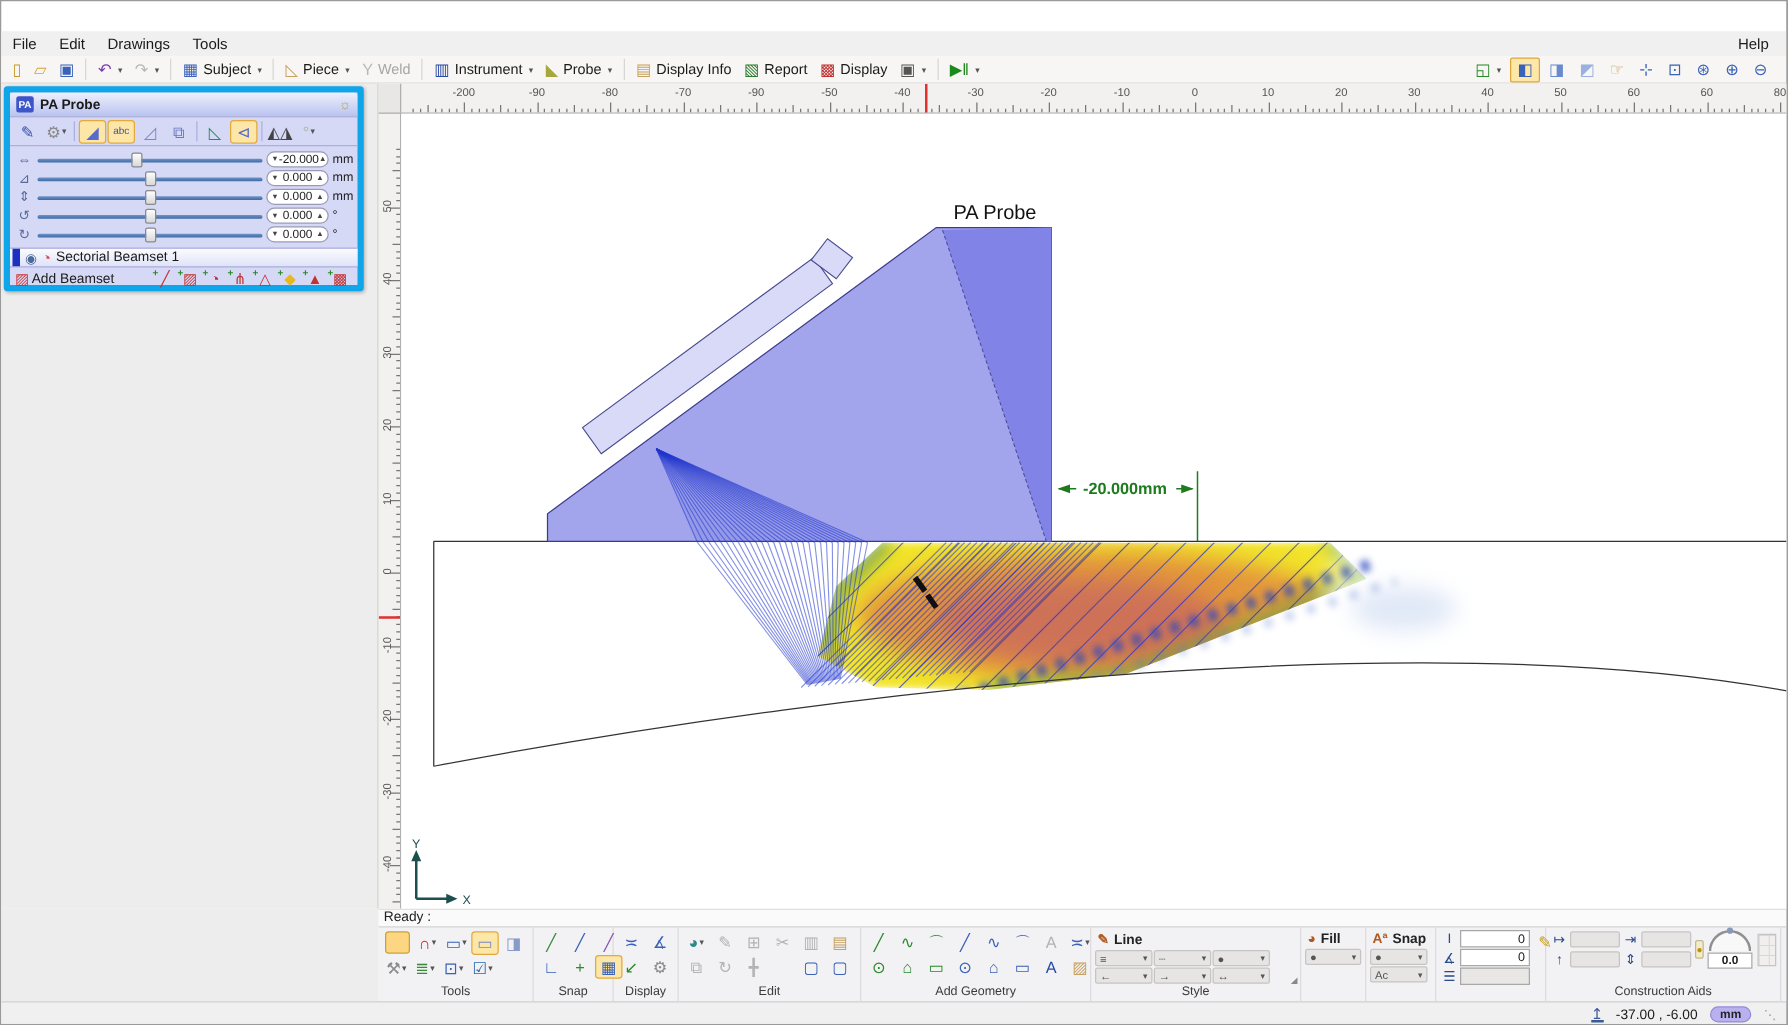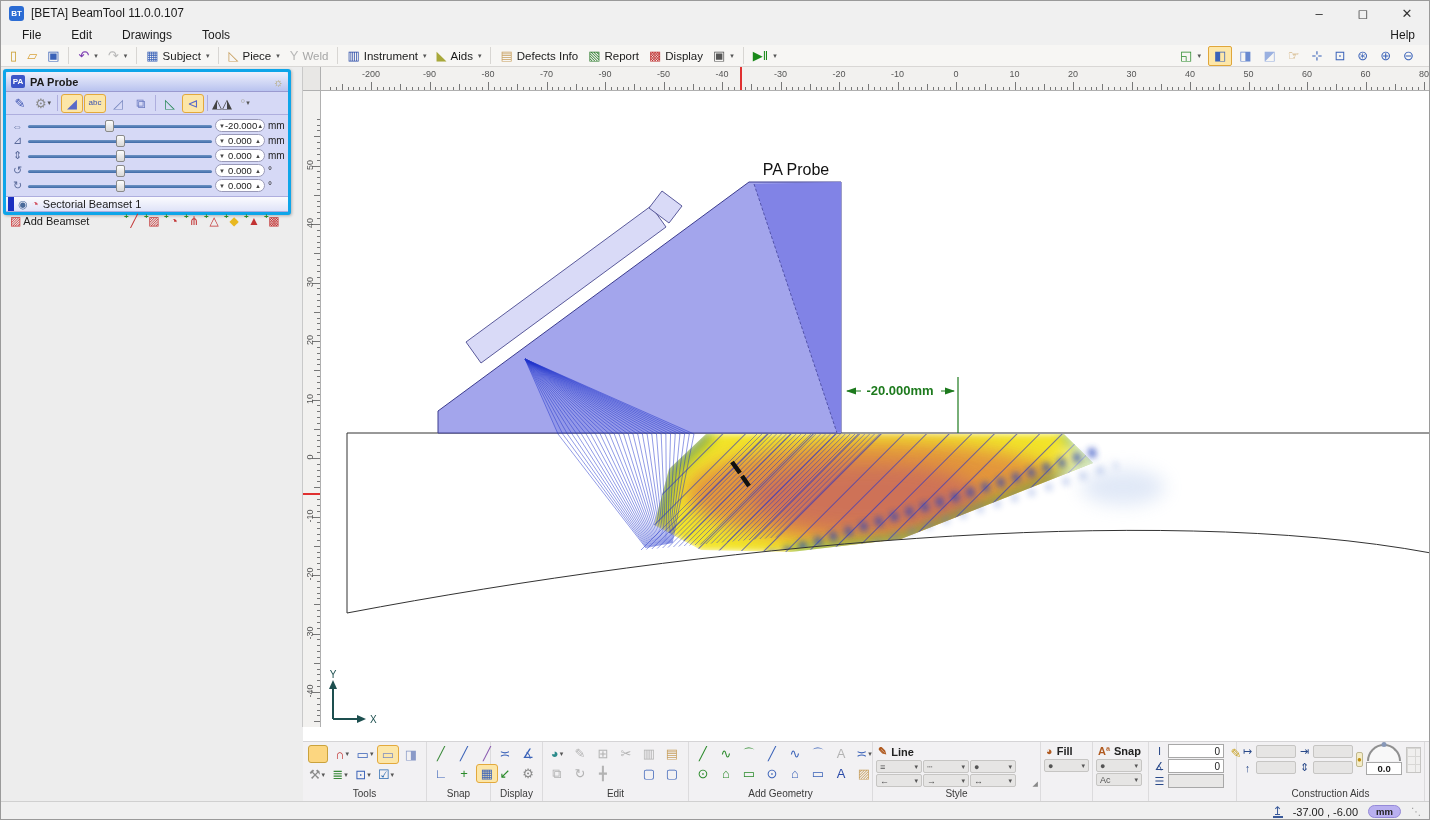--- a/index.html
+++ b/index.html
@@ -4,35 +4,35 @@
 <style>
   html,body{margin:0;padding:0;background:#555;}
   *{box-sizing:border-box;}
   .app{position:relative;width:1430px;height:820px;background:#fff;font-family:"Liberation Sans",sans-serif;color:#1a1a1a;overflow:hidden;border:1px solid #9a9a9a;}
   
   .titlebar{position:absolute;left:0;top:0;width:100%;height:24px;background:#f0f0f0;display:flex;align-items:center;font-size:12px;}
   .bt-logo{width:15px;height:15px;margin:0 7px 0 8px;background:#2b6cd4;border-radius:3px;color:#fff;font-size:8px;font-weight:bold;display:flex;align-items:center;justify-content:center;}
   .win-btns{margin-left:auto;display:flex;height:100%;}
   .win-btn{width:44px;height:100%;display:flex;align-items:center;justify-content:center;font-size:13px;color:#333;}
   .menubar{position:absolute;left:0;top:24px;width:100%;height:20px;background:#f0f0f0;display:flex;align-items:center;font-size:12px;}
-  .menu-item{padding:0 9px;height:100%;display:flex;align-items:center;margin-left:12px;}
+  .menu-item{padding:0 9px;height:100%;display:flex;align-items:center;}
   .menu-right{margin-left:auto;padding:0 14px;}
   .toolbar{position:absolute;left:0;top:44px;width:100%;height:22px;background:#f7f6f4;border-bottom:1px solid #d9d7d5;display:flex;align-items:center;padding:0 4px;font-size:11.5px;}
   .tbtn{display:flex;align-items:center;gap:4px;padding:0 5px;height:20px;border-radius:2px;white-space:nowrap;}
   .tbtn .g{font-size:13px;line-height:1;}
   .tbtn.dis{color:#a6a6a6;}
   .tbtn.dis .g{color:#b8b8b8 !important;}
   .tbtn.active{background:#fde7a9;border:1px solid #e0a63a;}
   .dd{font-size:7px;color:#555;margin-left:1px;}
   .tsep{width:1px;height:17px;background:#d8d6d3;margin:0 4px;flex:0 0 auto;}
   .view-cluster{margin-left:auto;display:flex;align-items:center;gap:2px;padding-right:6px;}
   
   .leftpane{position:absolute;left:0;top:66px;width:302px;height:660px;background:#ededed;border-right:1px solid #c9c9c9;}
   
-  .panel{position:absolute;left:2px;top:68px;width:288px;height:146px;background:#d6d9f6;border:3px solid #0ea5e9;border-radius:3px;font-size:11px;box-shadow:1px 1px 3px rgba(0,0,0,.25);}
+  .panel{position:absolute;left:2px;top:68px;width:288px;height:164px;background:#d6d9f6;border:5px solid #0ea5e9;border-radius:3px;font-size:11px;box-shadow:1px 1px 3px rgba(0,0,0,.25);}
   .panel-header{height:20px;display:flex;align-items:center;gap:5px;padding:0 5px;background:linear-gradient(#eef0fc,#b9c3ef);border-bottom:1px solid #9a9ad0;border-radius:3px 3px 0 0;font-weight:bold;}
   .pa-logo{width:14px;height:13px;background:#3c55c8;border-radius:2px;color:#fff;font-size:8px;font-weight:bold;display:flex;align-items:center;justify-content:center;}
   .panel-tools{height:23px;display:flex;align-items:center;gap:1px;padding:0 3px;border-bottom:1px solid #aeaede;}
   .cell{width:22px;height:19px;display:flex;align-items:center;justify-content:center;border-radius:3px;position:relative;flex:0 0 auto;}
   .cell .g{font-size:13px;line-height:1;}
   .cell.hl{background:#fce6a8;border:1px solid #e3a93c;}
   .cell.dis .g{color:#b3b3b3 !important;}
   .psep{width:1px;height:16px;background:#aeaede;margin:0 2px;}
   .sliders{padding:3px 4px 1px 4px;}
   .srow{display:flex;align-items:center;height:15px;gap:3px;}
@@ -89,29 +89,20 @@
   .status-right{margin-left:auto;display:flex;align-items:center;gap:10px;padding-right:10px;}
   .axis-ic{color:#3a5a9a;font-size:12px;border-bottom:2px solid #3a5a9a;line-height:10px;}
   .mm-pill{background:#b9b0f0;border:1px solid #958ad8;color:#222;border-radius:8px;font-size:9.5px;font-weight:bold;padding:0 7px;height:13px;line-height:12px;}
   .grip{color:#999;font-size:10px;letter-spacing:-2px;}
 </style>
 </head>
 <body>
 
 <div class="app">
 
-  <div class="titlebar">
-    <div class="bt-logo">BT</div>
-    <span>[BETA] BeamTool 11.0.0.107</span>
-    <div class="win-btns" id="win-btns">
-        <div class="win-btn">–</div>
-        <div class="win-btn">◻</div>
-        <div class="win-btn">✕</div>
-      </div>
-  </div>
 
   <div class="menubar">
     <span id="menu-items" style="display:flex;height:100%">
         <span class="menu-item">File</span>
         <span class="menu-item">Edit</span>
         <span class="menu-item">Drawings</span>
         <span class="menu-item">Tools</span>
       </span>
     <span class="menu-item menu-right">Help</span>
   </div>
@@ -153,27 +144,27 @@
           <span>Weld</span>
         </span>
         <span class="tsep"></span>
         <span class="tbtn">
           <span class="g" style="color: rgb(42, 74, 168);">▥</span>
           <span>Instrument</span>
           <span class="dd">▾</span>
         </span>
         <span class="tbtn">
           <span class="g" style="color: rgb(168, 168, 58);">◣</span>
-          <span>Aids</span>
+          <span>Probe</span>
           <span class="dd">▾</span>
         </span>
         <span class="tsep"></span>
         <span class="tbtn">
           <span class="g" style="color: rgb(200, 160, 96);">▤</span>
-          <span>Defects Info</span>
+          <span>Display Info</span>
         </span>
         <span class="tbtn">
           <span class="g" style="color: rgb(42, 122, 42);">▧</span>
           <span>Report</span>
         </span>
         <span class="tbtn">
           <span class="g" style="color: rgb(192, 48, 48);">▩</span>
           <span>Display</span>
         </span>
         <span class="tbtn">
@@ -872,20 +863,21 @@
           <polygon points="328,688 336,688 332,679" stroke="none"></polygon>
           <polygon points="356,714 356,722 365,718" stroke="none"></polygon>
           <text x="332" y="677" text-anchor="middle" font-size="10" stroke="none" font-family="Liberation Sans, sans-serif">Y</text>
           <text x="369" y="722" font-size="10" stroke="none" font-family="Liberation Sans, sans-serif">X</text>
         </g>
       </svg>
     </div>
   </div>
 
   <div class="ribbon-fill"></div>
+  <div class="readybar">Ready :</div>
   <div class="ribbon" id="ribbon">
       <div class="rgroup" style="width: 124px;">
         <div class="rrows">
           <div class="rrow">
             <span class="swatch"></span>
             <span class="cell">
               <span class="g" style="color: rgb(192, 48, 48);">∩</span>
               <span class="dd">▾</span>
             </span>
             <span class="cell">

